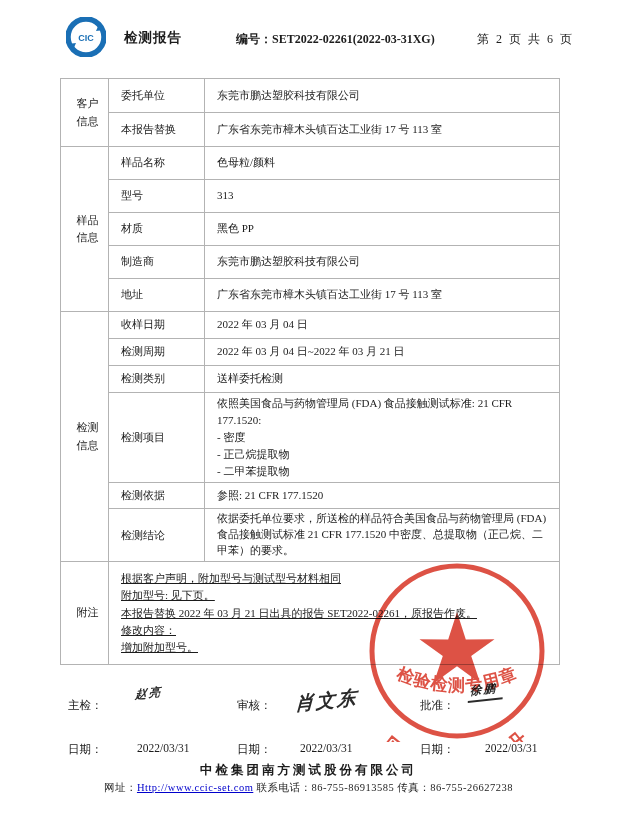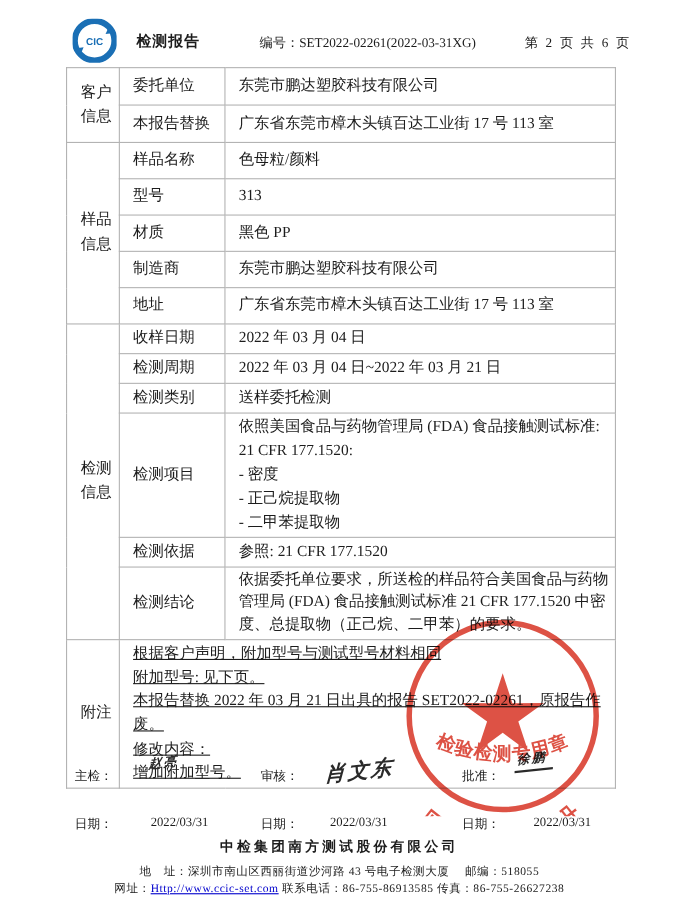--- a/index.html
+++ b/index.html
@@ -5,27 +5,27 @@
   html,body{margin:0;padding:0;}
   body{
     width:617px;height:840px;position:relative;background:#ffffff;
     font-family:"Liberation Serif","DejaVu Serif",serif;
     color:#1c1c1c;overflow:hidden;
   }
   
   .header{position:absolute;left:0;top:0;width:617px;height:60px;}
   .logo{position:absolute;left:66px;top:17px;width:40px;height:40px;}
   .doc-title{position:absolute;left:124px;top:29px;font-size:13.5px;font-weight:700;letter-spacing:1px;}
-  .report-no{position:absolute;left:236px;top:31px;font-size:12px;font-weight:400;}
+  .report-no{position:absolute;left:236px;top:31px;font-size:12px;font-weight:700;}
   .page-info{position:absolute;left:477px;top:31px;font-size:12px;font-weight:400;letter-spacing:2px;}
   
   table.report{
-    position:absolute;left:60px;top:61px;width:499px;
+    position:absolute;left:60px;top:78px;width:499px;
     border-collapse:collapse;table-layout:fixed;
-    font-size:14px;
+    font-size:11px;
   }
   table.report td{
     border:1px solid #b3b3b3;
     padding:2px 6px 2px 12px;
     vertical-align:middle;
     line-height:1.55;
   }
   td.sec{
     text-align:center;padding:2px 2px;
     white-space:pre-line;line-height:2.4;
@@ -187,17 +187,16 @@
     <textPath href="#arcTop" startOffset="50%" text-anchor="middle">中检集团南方测试股份有限公司</textPath>
   </text>
   <polygon fill="#d93a2b" points="91,52 99.8,79.4 128.5,79.2 105.2,96 114.3,123.3 91,106.2 67.7,123.3 76.8,96 53.5,79.2 82.2,79.4"></polygon>
   <text fill="#d93a2b" font-size="17" font-weight="700" letter-spacing="1" font-family="Liberation Serif, serif">
     <textPath href="#arcBottom" startOffset="50%" text-anchor="middle">检验检测专用章</textPath>
   </text>
 </svg>
 
 <div class="footer">
   <div class="footer-company">中检集团南方测试股份有限公司</div>
-  <div class="footer-line">地　址：深圳市南山区西丽街道沙河路 43 号电子检测大厦　 邮编：518055</div>
   <div class="footer-line2">
     <span>网址：</span><a class="site" href="#">Http://www.ccic-set.com</a><span> 联系电话：86-755-86913585 传真：86-755-26627238</span>
   </div>
 </div>
 
 </body></html>

